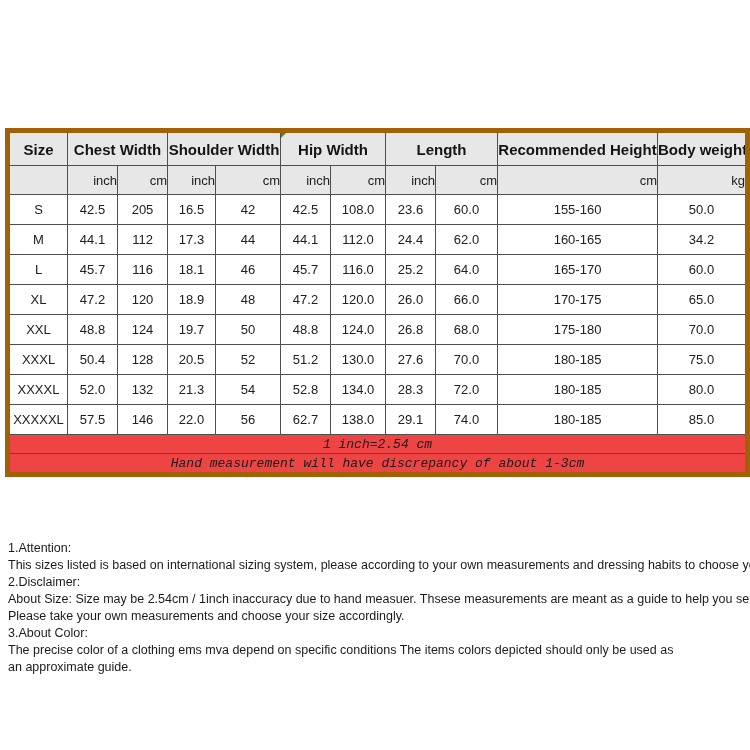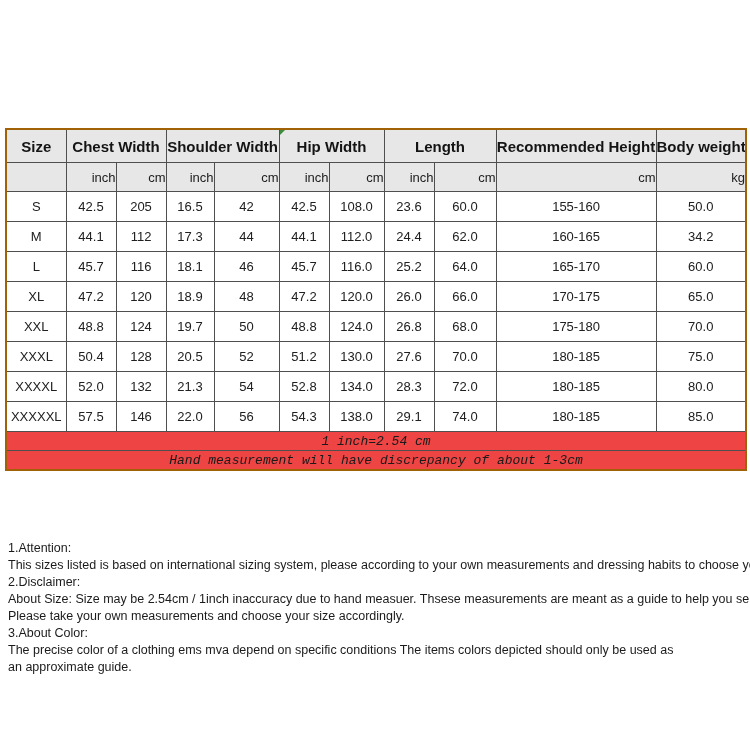--- a/index.html
+++ b/index.html
@@ -13,21 +13,21 @@
   }
   .sheet { position: relative; width: 750px; height: 750px; background: #fff; }
 
   
   table.size-chart {
     position: absolute;
     left: 5px; top: 128px;
     width: 740px;
     border-collapse: collapse;
     table-layout: fixed;
-    border: 2px solid #a16207;
+    border: 5px solid #a16207;
   }
   table.size-chart th, table.size-chart td {
     border: 1px solid #4f4f4f;
     text-align: center;
     vertical-align: middle;
     padding: 0;
     overflow: hidden;
     white-space: nowrap;
   }
   tr.group-row th {
@@ -217,21 +217,21 @@
           <td>72.0</td>
           <td>180-185</td>
           <td>80.0</td>
         </tr>
         <tr>
           <td>XXXXXL</td>
           <td>57.5</td>
           <td>146</td>
           <td>22.0</td>
           <td>56</td>
-          <td>54.3</td>
+          <td>62.7</td>
           <td>138.0</td>
           <td>29.1</td>
           <td>74.0</td>
           <td>180-185</td>
           <td>85.0</td>
         </tr>
       </tbody>
     <tbody>
       <tr class="foot-row">
         <td colspan="11">1 inch=2.54 cm</td>

